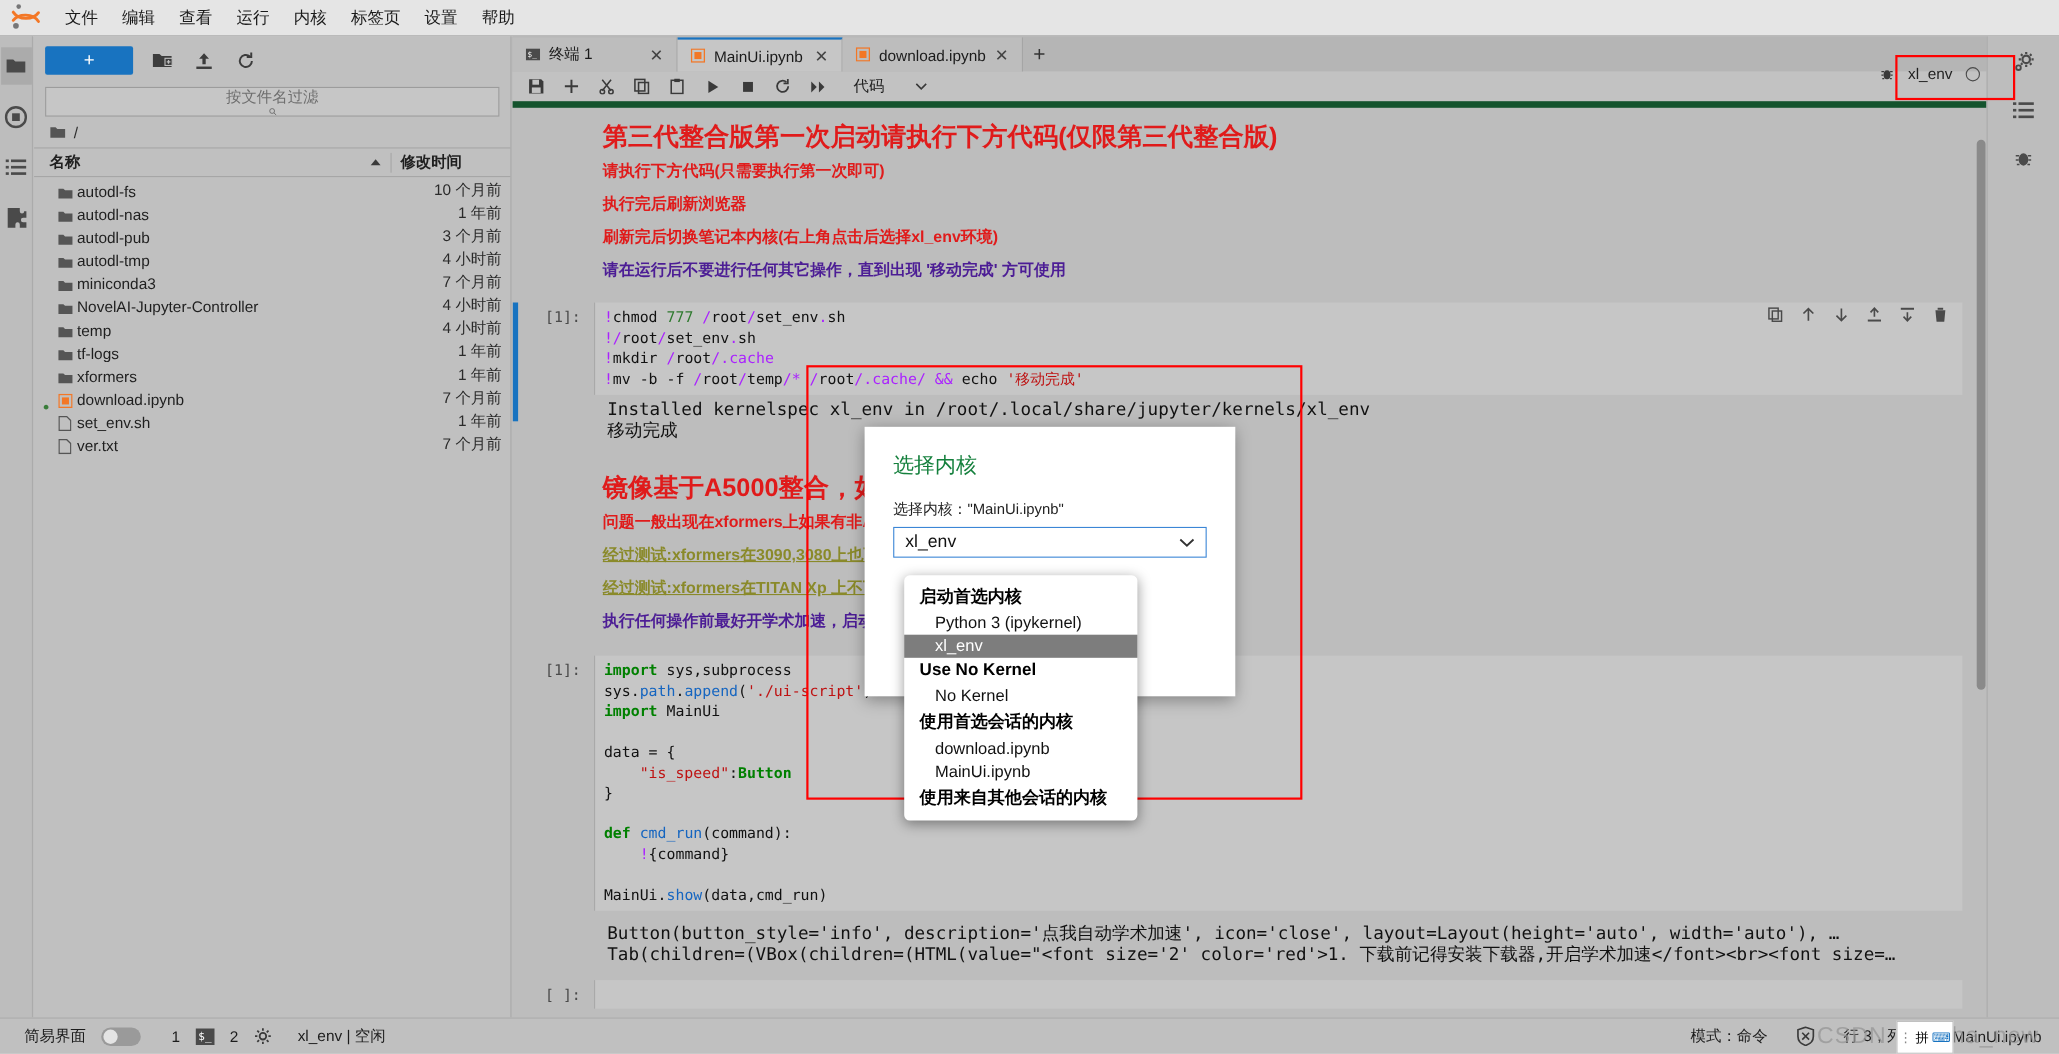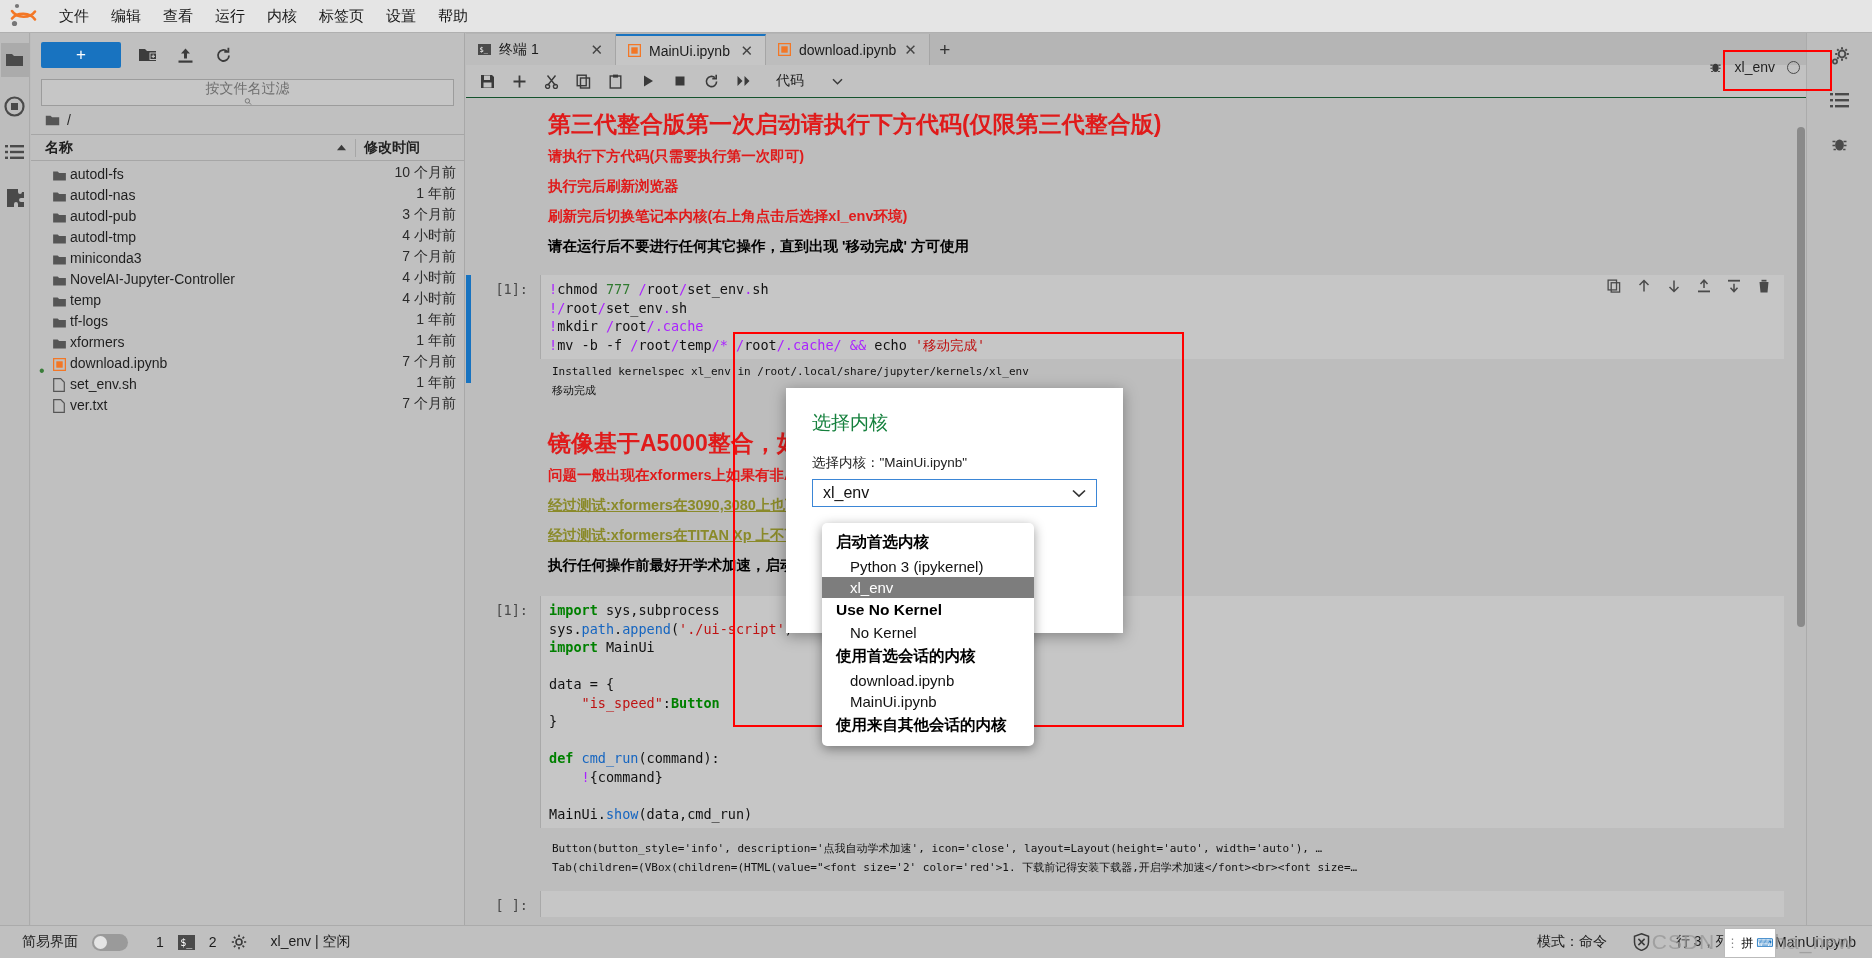--- a/index.html
+++ b/index.html
@@ -82,21 +82,21 @@
     padding: 0 12px 0 12px; font-size: 14px; color: #1b1b1b;
     background: #bdbdbd; border-right: 1px solid #a5a5a5; cursor: pointer;
     min-width: 150px; position: relative;
   }
   .tab.active { background: #c6c6c6; border-top: 2px solid #1873c0; }
   .tab .tclose { margin-left: auto; color: #444; font-size: 15px; }
   .tab-add { width: 30px; height: 31px; display: flex; align-items: center; justify-content: center; font-size: 19px; color: #333; cursor: pointer;}
 
   .nbtoolbar {
     height: 33px; background: #c2c2c2; display: flex; align-items: center;
-    gap: 13px; padding: 0 12px; border-bottom: 1px solid #14532d;
+    gap: 13px; padding: 0 12px; border-bottom: 6px solid #14532d;
   }
   .tb-ico { width: 19px; height: 19px; display: flex; align-items: center; justify-content: center; color: #3a3a3a; cursor: pointer;}
   .celltype {
     margin-left: 10px; display: flex; align-items: center; gap: 28px;
     font-size: 14px; color: #1e1e1e; cursor: pointer;
   }
 
   .nbbody {
     position: absolute; top: 66px; left: 0; width: 1340px; height: 826px;
     background: #bdbdbd; overflow: hidden;
@@ -105,34 +105,34 @@
     position: absolute; right: 0; top: 0; width: 11px; height: 826px; background: #bdbdbd;
   }
   .nbscroll-thumb {
     position: absolute; right: 1px; top: 28px; width: 8px; height: 500px;
     background: #8a8a8a; border-radius: 4px;
   }
 
   .md-cell { padding: 8px 0 0 0; }
   .md-h1 { font-size: 23px; font-weight: bold; color: #e01b1b; padding-left: 82px; line-height: 34px;}
   .md-p  { font-size: 14.5px; font-weight: bold; color: #e01b1b; padding-left: 82px; line-height: 30px;}
-  .md-p.magenta { color: #000000; }
+  .md-p.magenta { color: #4c1d95; }
   .md-p.olive { color: #8a8a2a; text-decoration: underline; }
 
   .code-cell { display: flex; margin-top: 10px; position: relative; }
   .cell-bar { position: absolute; left: 0; top: 0; width: 5px; background: #1873c0; }
   .prompt { width: 74px; text-align: right; padding-right: 12px; font-family: "DejaVu Sans Mono", monospace; font-size: 13.5px; color: #4a4a4a; padding-top: 6px;}
   .editor {
     flex: 1; background: #c6c6c6; border-left: 1px solid #a9a9a9;
     font-family: "DejaVu Sans Mono", monospace; font-size: 13.5px;
     padding: 5px 8px; line-height: 18.5px; white-space: pre; color:#111;
     margin-right: 22px;
   }
   .outarea {
-    font-family: "DejaVu Sans Mono", monospace; font-size: 11px;
+    font-family: "DejaVu Sans Mono", monospace; font-size: 16px;
     line-height: 18.5px; white-space: pre; color: #111; padding-left: 86px; padding-top: 4px;
   }
   .cell-acts {
     position: absolute; right: 34px; top: 2px; display: flex; gap: 13px;
     color: #4a4a4a;
   }
   .cell-acts .tb-ico { width: 17px; height: 17px; }
 
   .empty-cell {
     display: flex; margin-top: 14px;

